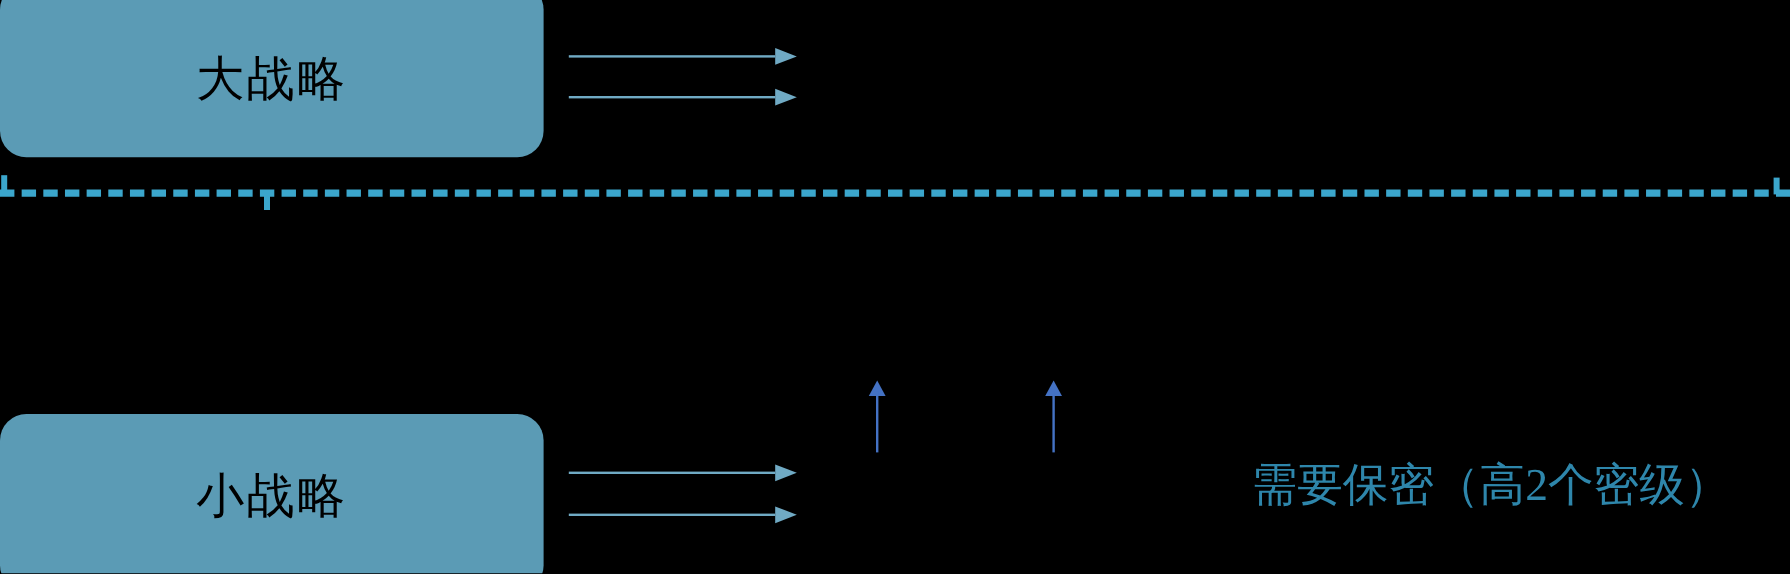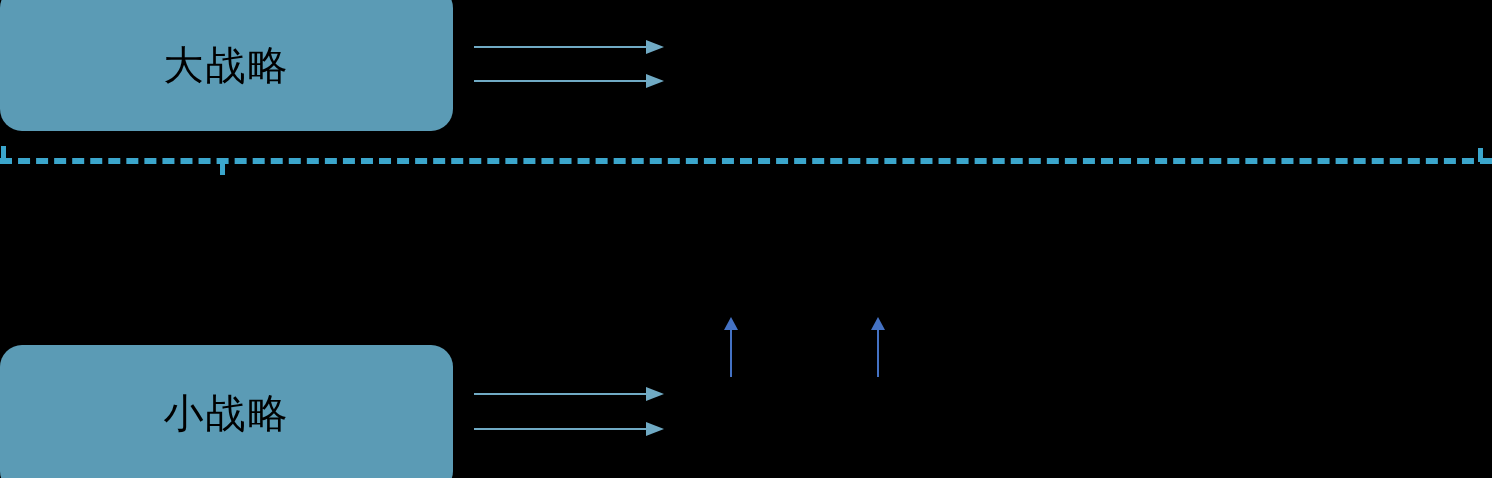--- a/index.html
+++ b/index.html
@@ -177,14 +177,15 @@
   <div class="h-arrow" style="left:474px; top:387px; width:190px;">
     <div class="shaft" style="width:172px;"></div>
     <div class="head" style="left:172px;"></div>
   </div>
 
   <div class="h-arrow" style="left:474px; top:422px; width:190px;">
     <div class="shaft" style="width:172px;"></div>
     <div class="head" style="left:172px;"></div>
   </div>
 
+  <div id="secrecy-note">需要保密（高2个密级）</div>
 
 </div>
 
 </body></html>

